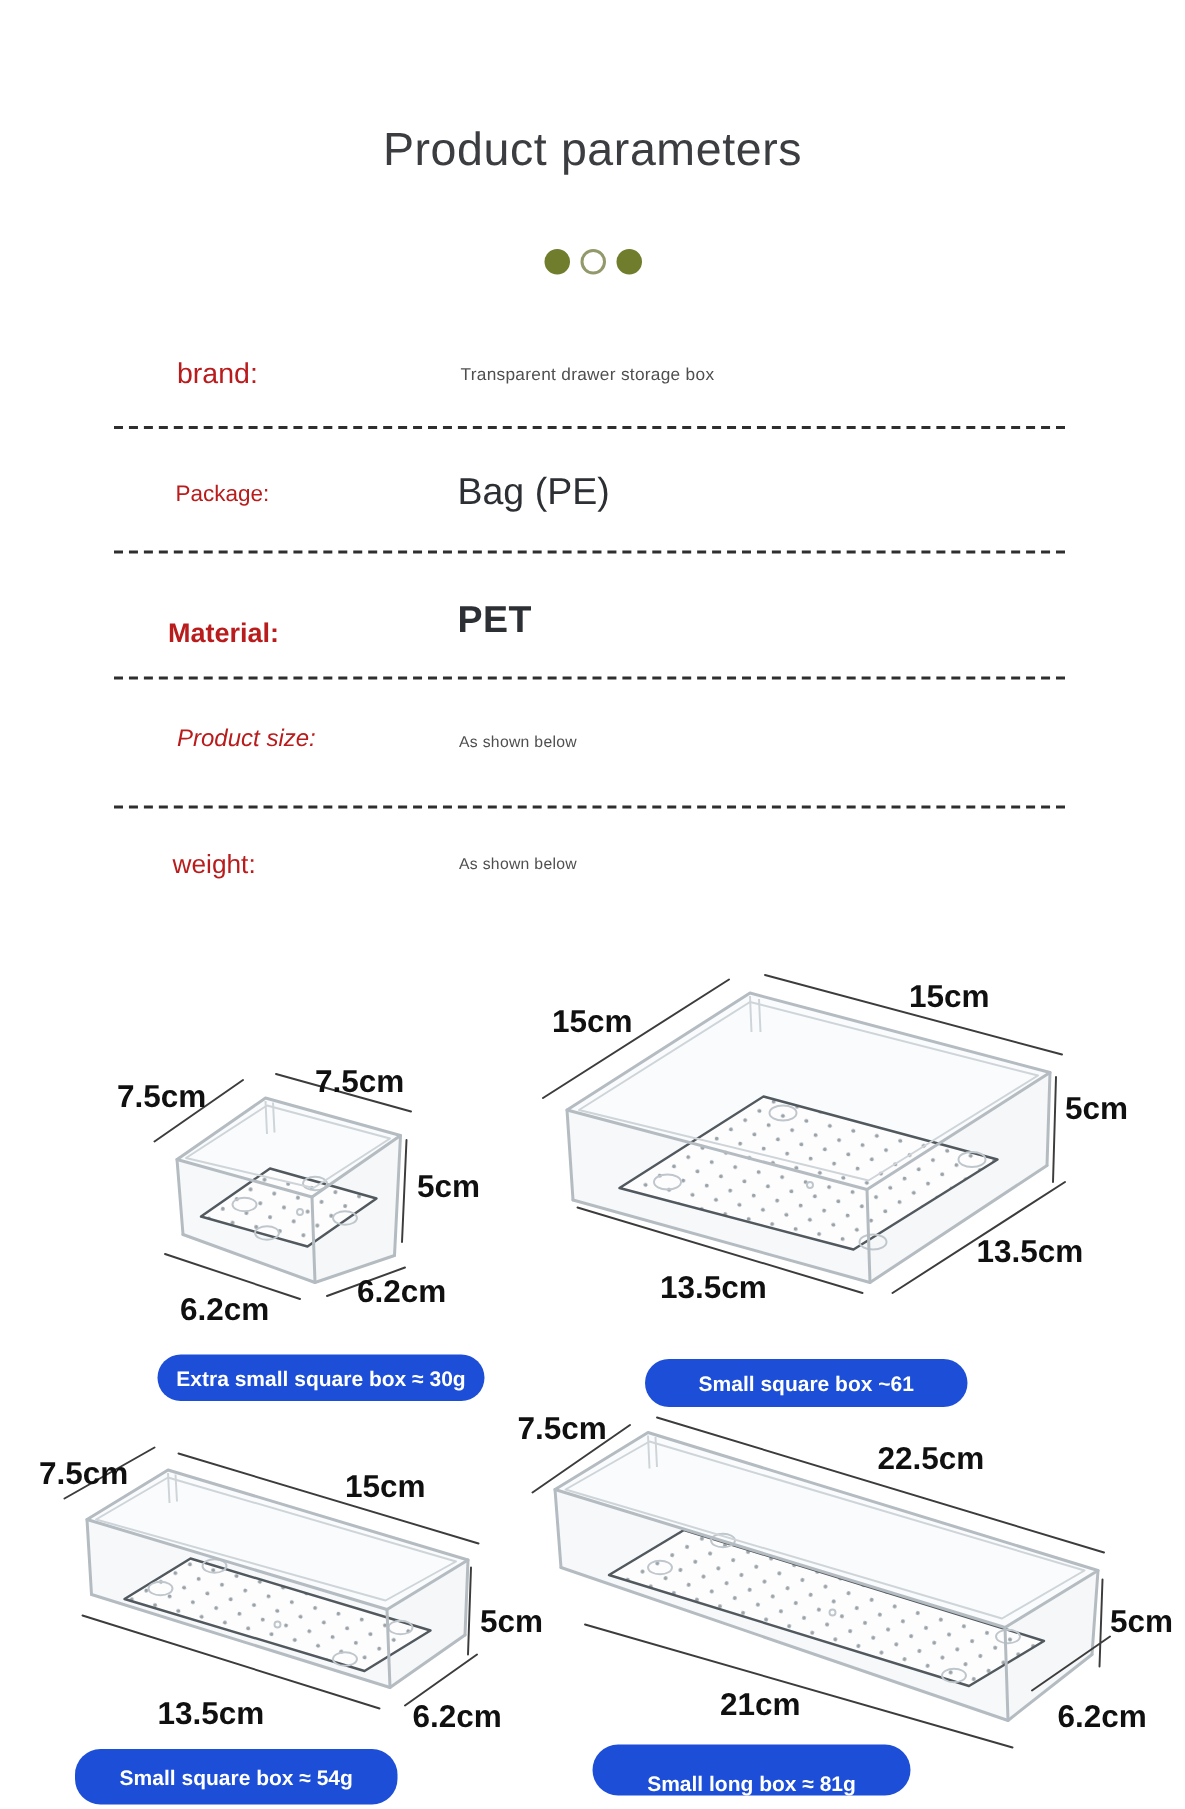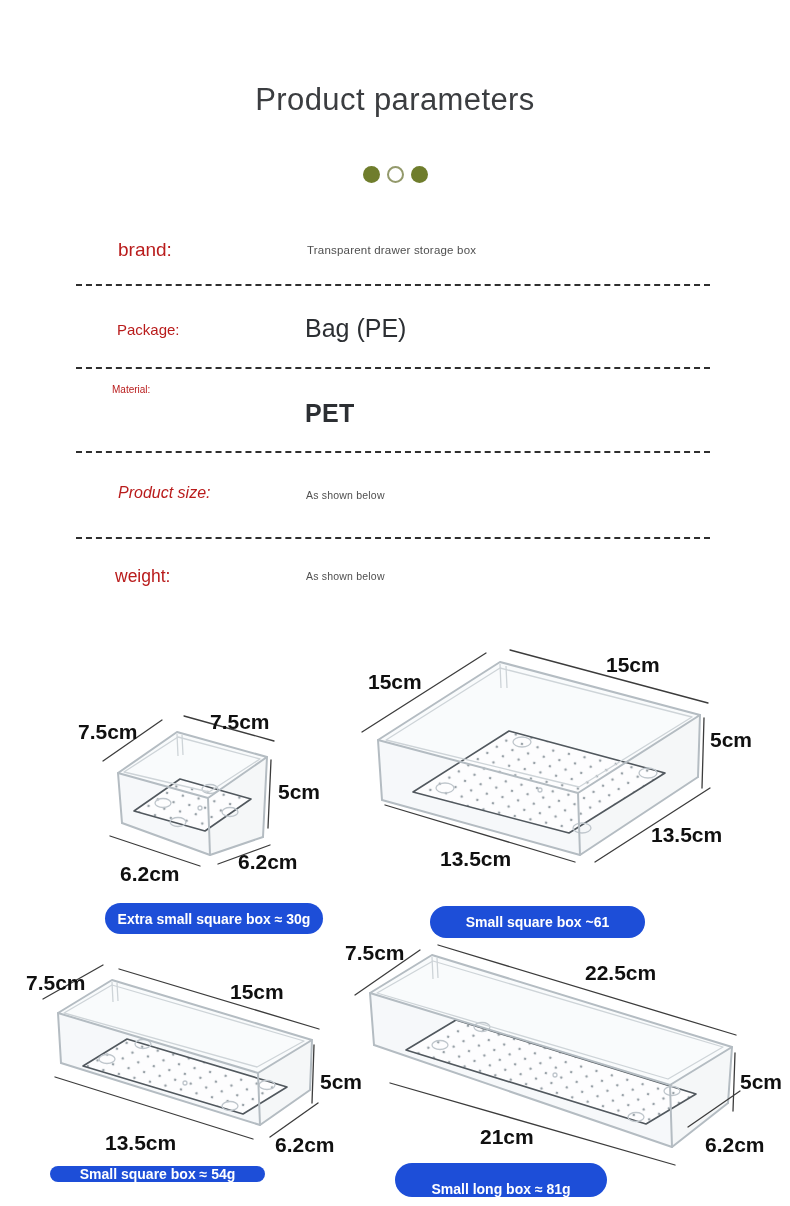--- a/index.html
+++ b/index.html
@@ -50,21 +50,21 @@
   </div>
 
   <span class="plabel" style="left:118px;top:239px;font-size:19px;">brand:</span>
   <span class="pvalue v-small" style="left:307px;top:244px;">Transparent drawer storage box</span>
   <div class="sep" style="top:284px;"></div>
 
   <span class="plabel" style="left:117px;top:321px;font-size:15px;">Package:</span>
   <span class="pvalue v-large" style="left:305px;top:314px;">Bag (PE)</span>
   <div class="sep" style="top:367px;"></div>
 
-  <span class="plabel" style="left:112px;top:384px;font-size:10px;">Material:</span>
+  <span class="plabel" style="left:112px;top:412px;font-size:18px;font-weight:bold;">Material:</span>
   <span class="pvalue v-bold" style="left:305px;top:399px;">PET</span>
   <div class="sep" style="top:451px;"></div>
 
   <span class="plabel" style="left:118px;top:484px;font-size:16px;font-style:italic;">Product size:</span>
   <span class="pvalue v-small" style="left:306px;top:489px;font-size:10.5px;">As shown below</span>
   <div class="sep" style="top:537px;"></div>
 
   <span class="plabel" style="left:115px;top:566px;font-size:17.5px;">weight:</span>
   <span class="pvalue v-small" style="left:306px;top:570px;font-size:10.5px;">As shown below</span>
 
@@ -161,21 +161,21 @@
       <path class="edge" d="M43,68 L46,118 M243,128 L245,180 M297,95 L295,145"></path>
       <path class="edge" d="M46,118 L245,180 L295,145"></path>
       <path class="edge2" d="M97,37 l1,20 M102,38 l1,18"></path>
       <path class="mline" d="M28,54 L88,20 M104,24 L304,84 M299,100 L297,158 M40,132 L238,194 M255,192 L303,158"></path>
     </svg>
     <span class="dim" style="left:11px;top:26px;">7.5cm</span>
     <span class="dim" style="left:215px;top:35px;">15cm</span>
     <span class="dim" style="left:305px;top:125px;">5cm</span>
     <span class="dim" style="left:90px;top:186px;">13.5cm</span>
     <span class="dim" style="left:260px;top:188px;">6.2cm</span>
-    <div class="pill" style="left:35px;top:221px;width:215px;height:16px;">
+    <div class="pill" style="left:35px;top:221px;width:215px;height:37px;">
       <span>Small square box ≈ 54g</span>
     </div>
   </div>
 
   <div class="card" style="left:340px;top:935px;width:450px;height:271px;">
     <svg width="450" height="271" viewBox="0 0 450 271">
       <defs>
         <pattern id="dots4" width="16" height="16" patternUnits="userSpaceOnUse" patternTransform="rotate(16)">
           <rect width="16" height="16" fill="#fdfdfe"></rect>
           <circle cx="4" cy="4" r="1.3" fill="#99a2a8"></circle>

